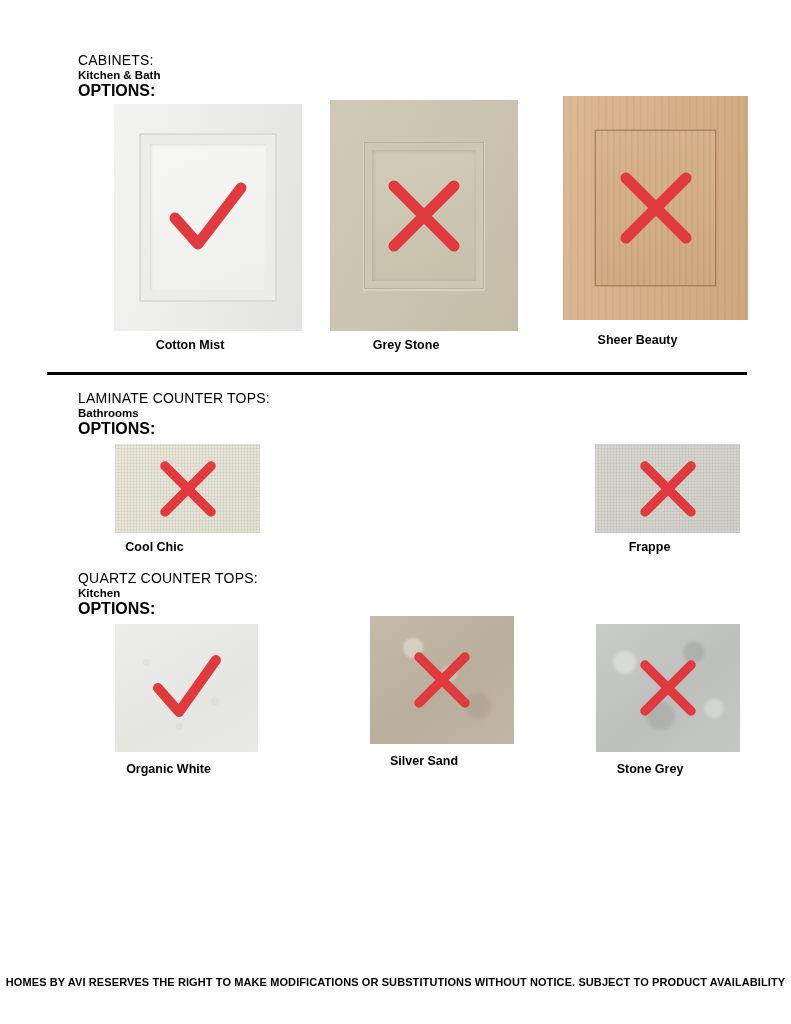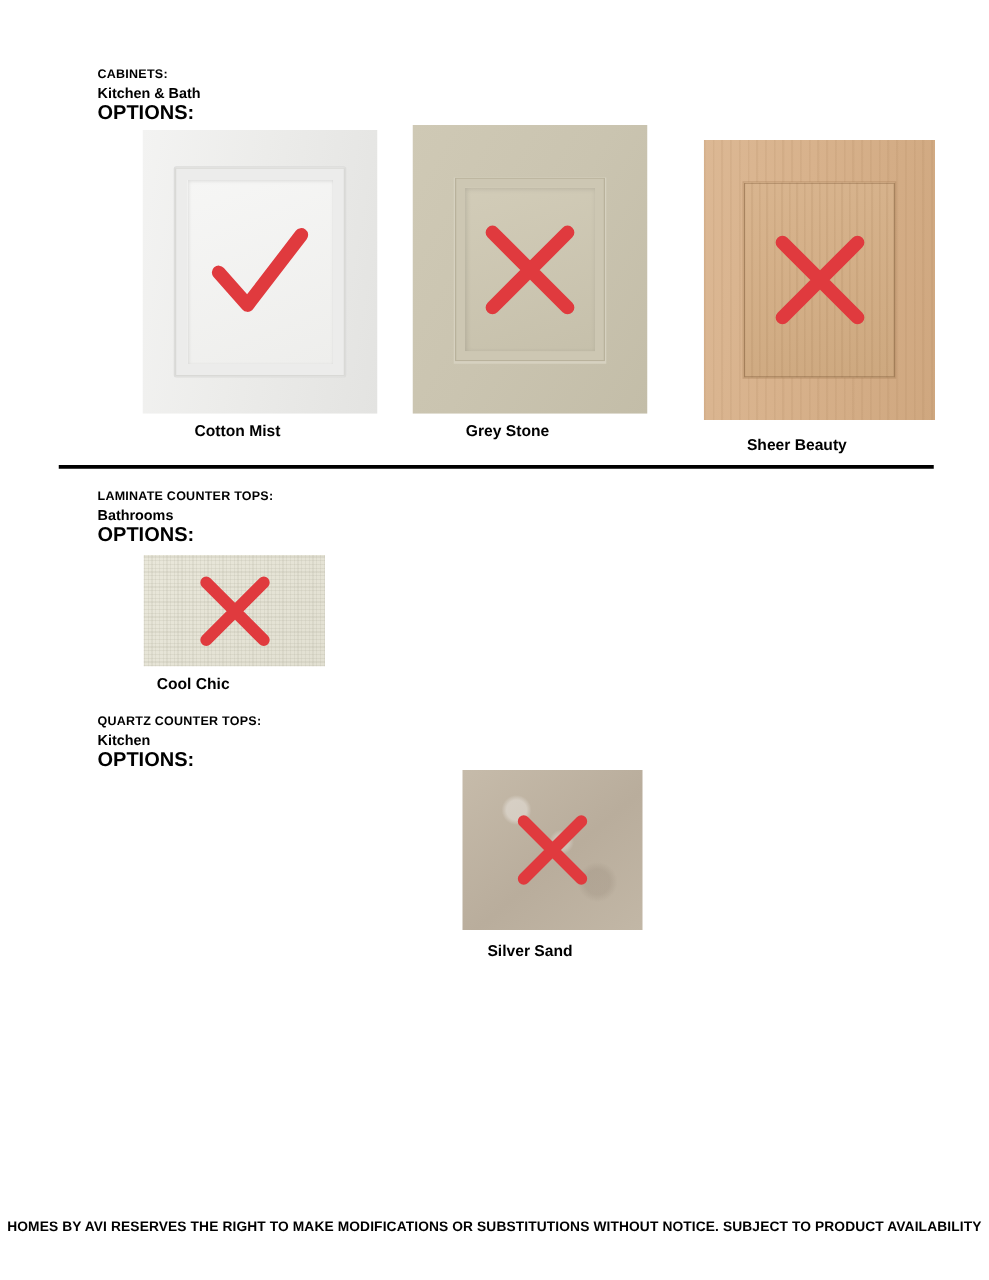--- a/index.html
+++ b/index.html
@@ -23,22 +23,22 @@
     height: 1024px;
     background: #fff;
   }
 
   
   .section-head {
     position: absolute;
     left: 78px;
   }
   .section-title {
-    font-size: 10px;
-    font-weight: bold;
+    font-size: 14px;
+    font-weight: normal;
     letter-spacing: 0.2px;
     line-height: 16px;
     margin: 0;
   }
   .section-sub {
     font-size: 11.5px;
     font-weight: bold;
     line-height: 15px;
     margin: 0;
   }
@@ -235,21 +235,21 @@
             <div class="panel"></div>
           </div>
       </div>
       <svg class="mark" width="78" height="78" viewBox="0 0 78 78">
         <path d="M9 9 L69 69 M69 9 L9 69" fill="none" stroke="#e03a3e" stroke-width="11" stroke-linecap="round"></path>
       </svg>
     </div>
     <div class="caption">Grey Stone</div>
   </div>
 
-  <div class="swatch" style="left:527px; top:112px; width:185px;">
+  <div class="swatch" style="left:527px; top:96px; width:185px;">
     <div class="tile" style="width:185px; height:224px;">
       <div class="door door-sheer">
         <div class="frame-in"></div>
       </div>
       <svg class="mark" width="78" height="78" viewBox="0 0 78 78">
         <path d="M9 9 L69 69 M69 9 L9 69" fill="none" stroke="#e03a3e" stroke-width="11" stroke-linecap="round"></path>
       </svg>
     </div>
     <div class="caption" style="margin-top:13px;">Sheer Beauty</div>
   </div>
@@ -265,33 +265,57 @@
   <div class="swatch" style="left:79px; top:444px; width:115px;">
     <div class="tile tex-coolchic" style="width:145px; height:89px;">
       <svg class="mark" width="62" height="62" viewBox="0 0 62 62">
         <path d="M8 8 L54 54 M54 8 L8 54" fill="none" stroke="#e03a3e" stroke-width="9.5" stroke-linecap="round"></path>
       </svg>
     </div>
     <div class="caption">Cool Chic</div>
   </div>
 
 
+  <div class="swatch" style="left:559px; top:444px; width:145px;">
+    <div class="tile tex-frappe" style="width:145px; height:89px;">
+      <svg class="mark" width="62" height="62" viewBox="0 0 62 62">
+        <path d="M8 8 L54 54 M54 8 L8 54" fill="none" stroke="#e03a3e" stroke-width="9.5" stroke-linecap="round"></path>
+      </svg>
+    </div>
+    <div class="caption">Frappe</div>
+  </div>
 
   <div class="section-head" style="top:570px;">
     <p class="section-title">QUARTZ COUNTER TOPS:</p>
     <p class="section-sub">Kitchen</p>
     <p class="section-options">OPTIONS:</p>
   </div>
 
+  <div class="swatch" style="left:79px; top:624px; width:143px;">
+    <div class="tile tex-organic" style="width:143px; height:128px;">
+      <svg class="mark" width="76" height="72" viewBox="0 0 76 72">
+        <path d="M9 36 L30 60 L67 8" fill="none" stroke="#e03a3e" stroke-width="10" stroke-linecap="round" stroke-linejoin="round"></path>
+      </svg>
+    </div>
+    <div class="caption" style="margin-top:10px;">Organic White</div>
+  </div>
 
   <div class="swatch" style="left:334px; top:616px; width:144px;">
     <div class="tile tex-silver" style="width:144px; height:128px;">
       <svg class="mark" width="62" height="62" viewBox="0 0 62 62">
         <path d="M8 8 L54 54 M54 8 L8 54" fill="none" stroke="#e03a3e" stroke-width="9.5" stroke-linecap="round"></path>
       </svg>
     </div>
     <div class="caption" style="margin-top:10px;">Silver Sand</div>
   </div>
 
+  <div class="swatch" style="left:560px; top:624px; width:144px;">
+    <div class="tile tex-stonegrey" style="width:144px; height:128px;">
+      <svg class="mark" width="62" height="62" viewBox="0 0 62 62">
+        <path d="M8 8 L54 54 M54 8 L8 54" fill="none" stroke="#e03a3e" stroke-width="9.5" stroke-linecap="round"></path>
+      </svg>
+    </div>
+    <div class="caption" style="margin-top:10px;">Stone Grey</div>
+  </div>
 
   <div class="footer">HOMES BY AVI RESERVES THE RIGHT TO MAKE MODIFICATIONS OR SUBSTITUTIONS WITHOUT NOTICE. SUBJECT TO PRODUCT AVAILABILITY</div>
 
 </div>
 
 </body></html>

